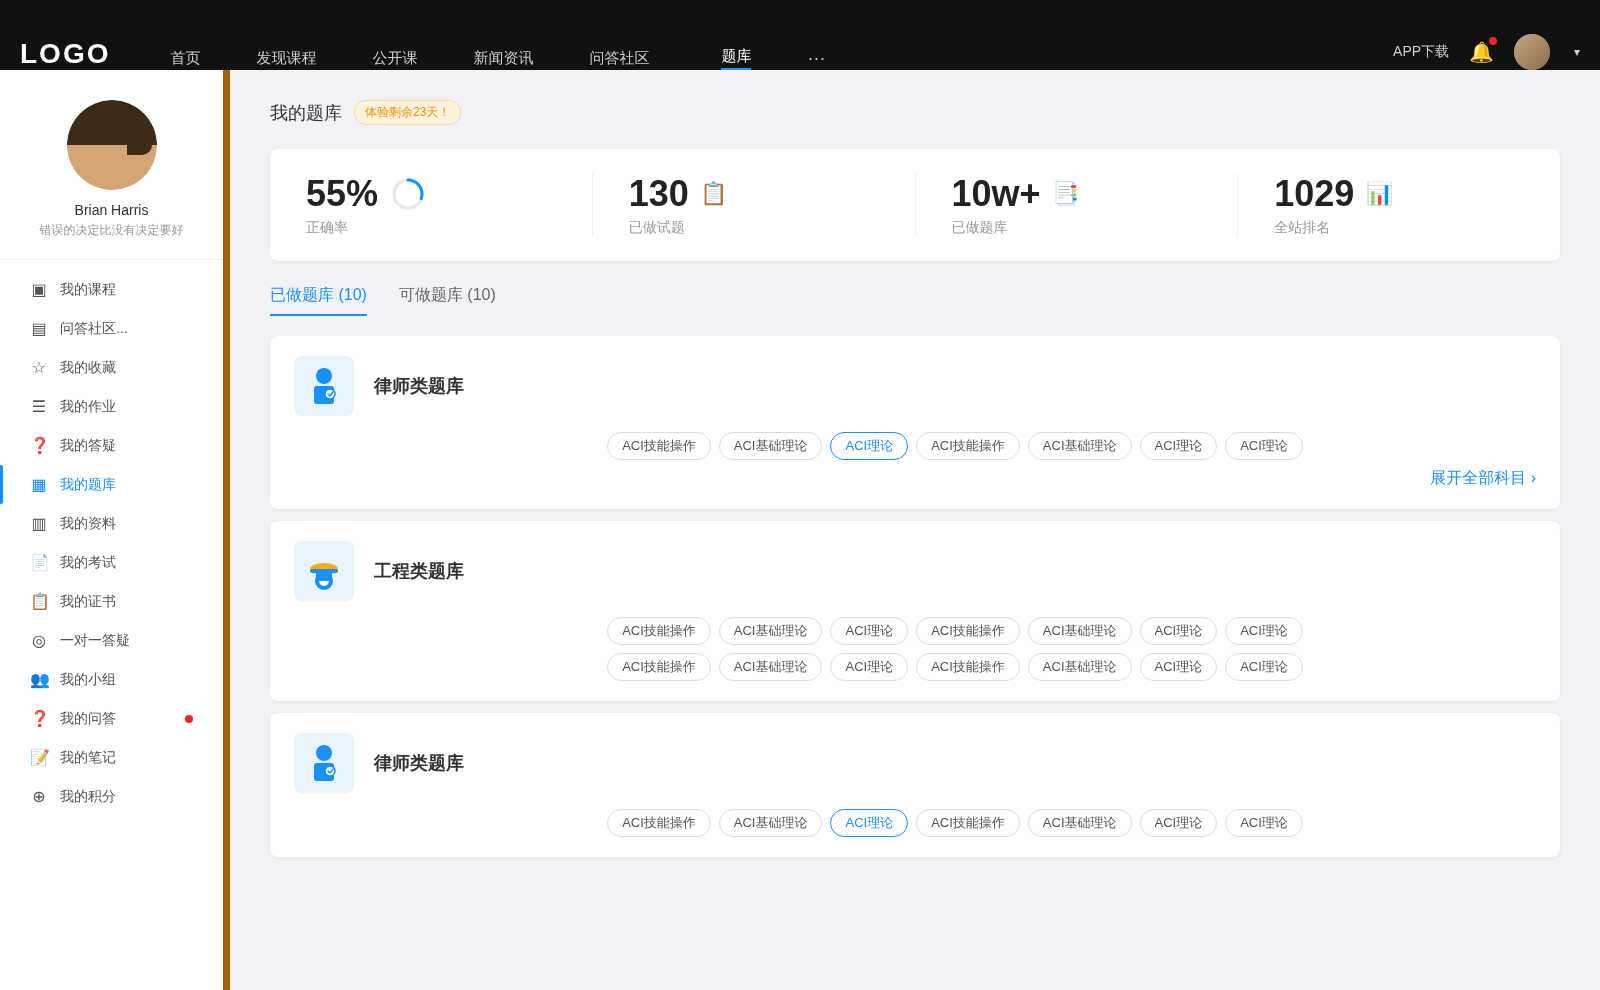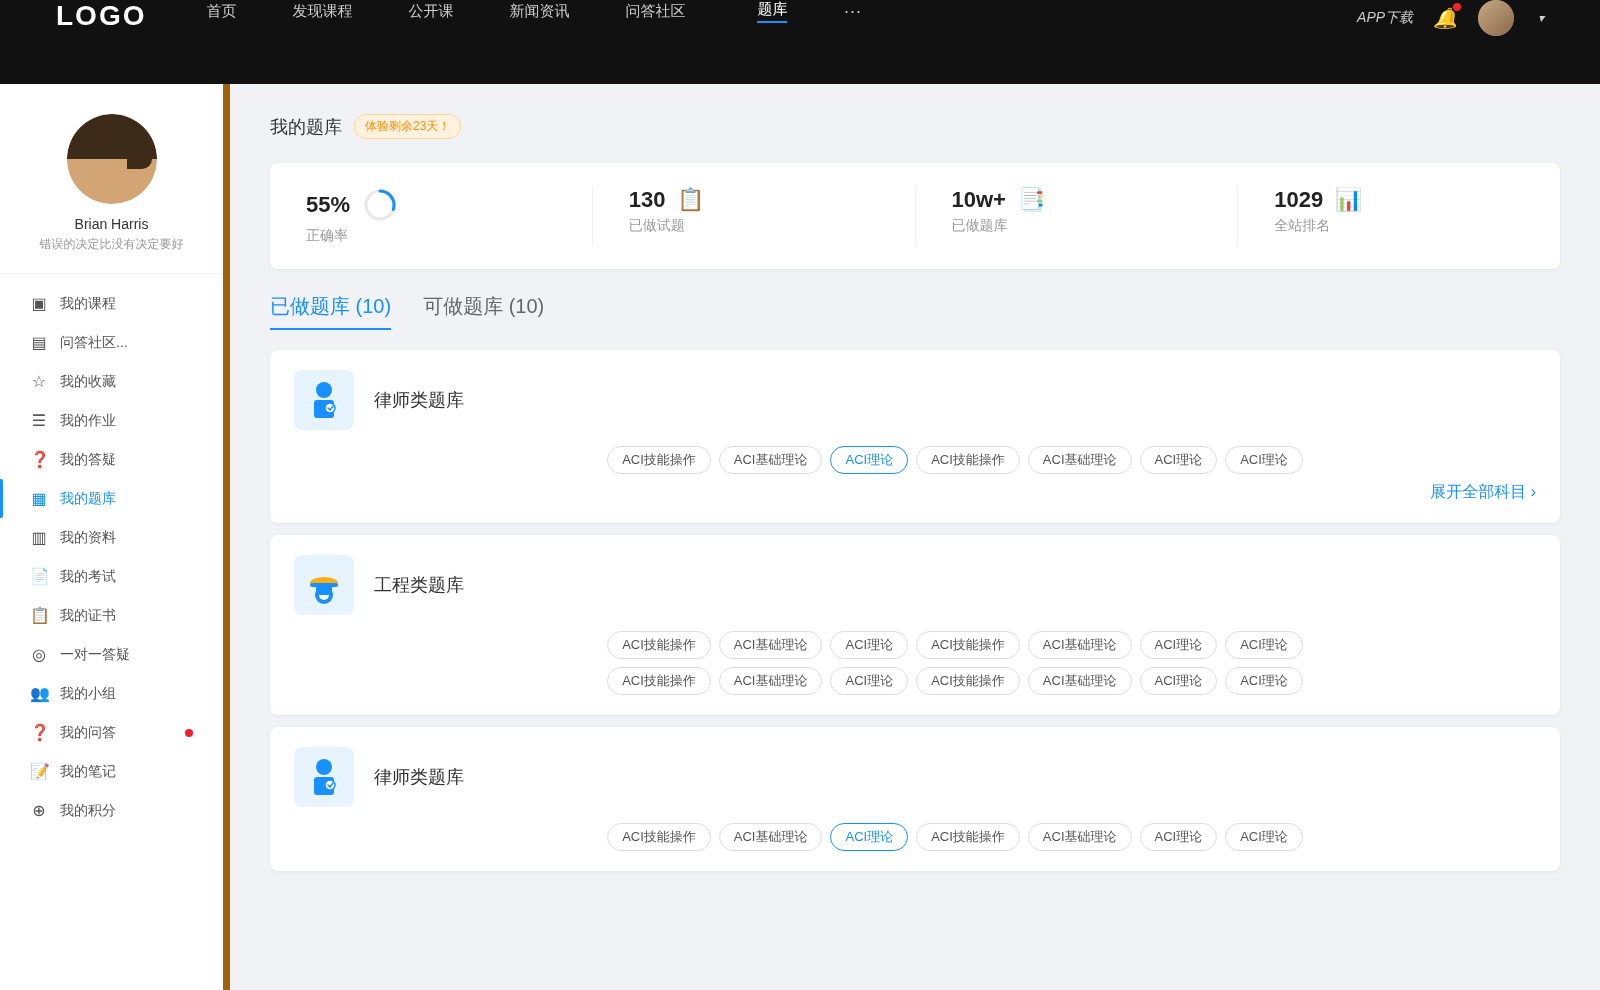--- a/index.html
+++ b/index.html
@@ -1,24 +1,24 @@
 <!DOCTYPE html>
 <html><head>
   <meta charset="utf-8">
   <style>
     * { box-sizing: border-box; margin: 0; padding: 0; }
     body { font-family: -apple-system, BlinkMacSystemFont, 'PingFang SC', 'Microsoft YaHei', sans-serif; background: #f0f2f5; min-height: 990px; }
 
     
     .navbar {
       background: #111;
-      height: 84px;
-      display: flex;
-      align-items: flex-start;
-      padding: 0 56px;
+      height: 70px;
+      display: flex;
+      align-items: flex-end;
+      padding: 0 20px;
       position: sticky;
       top: 0;
       z-index: 100;
     }
     .navbar-logo {
       color: white;
       font-size: 28px;
       font-weight: bold;
       letter-spacing: 2px;
       margin-right: 60px;
@@ -44,21 +44,20 @@
     .nav-more {
       color: #ccc;
       font-size: 18px;
       cursor: pointer;
     }
     .navbar-right {
       display: flex;
       align-items: center;
       gap: 20px;
       margin-left: auto;
-      font-style: italic;
     }
     .navbar-app-download {
       color: #ccc;
       font-size: 14px;
       cursor: pointer;
     }
     .navbar-bell {
       position: relative;
       cursor: pointer;
     }
@@ -243,40 +242,40 @@
       position: relative;
     }
     .stat-item:last-child { border-right: none; }
     .stat-value-row {
       display: flex;
       align-items: center;
       gap: 12px;
       margin-bottom: 4px;
     }
     .stat-value {
-      font-size: 22px;
+      font-size: 36px;
       font-weight: 600;
       color: #222;
     }
     .stat-icon {
       font-size: 22px;
     }
     .stat-label {
       font-size: 14px;
       color: #999;
     }
 
     
     .tabs-row {
       display: flex;
       gap: 32px;
       margin-bottom: 20px;
     }
     .tab-item {
-      font-size: 20px;
+      font-size: 16px;
       color: #666;
       cursor: pointer;
       padding-bottom: 8px;
     }
     .tab-item.active {
       color: #1890ff;
       font-weight: 500;
       border-bottom: 2px solid #1890ff;
     }
 
@@ -303,21 +302,21 @@
       height: 60px;
       border-radius: 8px;
       background: #e8f4fd;
       display: flex;
       align-items: center;
       justify-content: center;
       flex-shrink: 0;
     }
     .qbank-name {
       font-size: 18px;
-      font-weight: 400;
+      font-weight: 700;
       color: #333;
     }
     .qbank-tags {
       display: flex;
       flex-wrap: wrap;
       gap: 8px;
       align-items: center;
       justify-content: center;
     }
     .qbank-tag {

